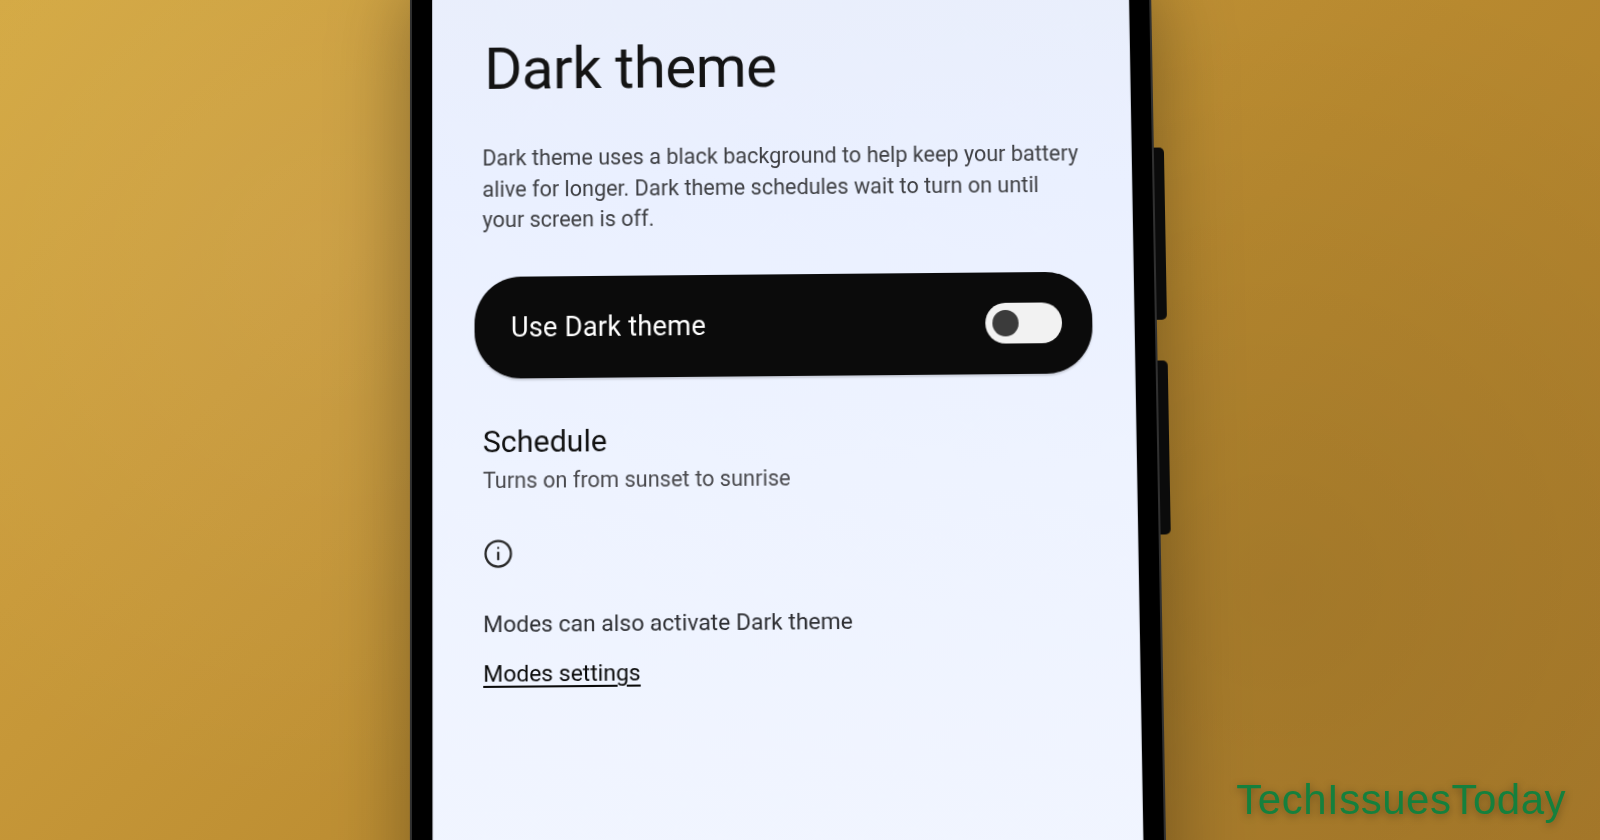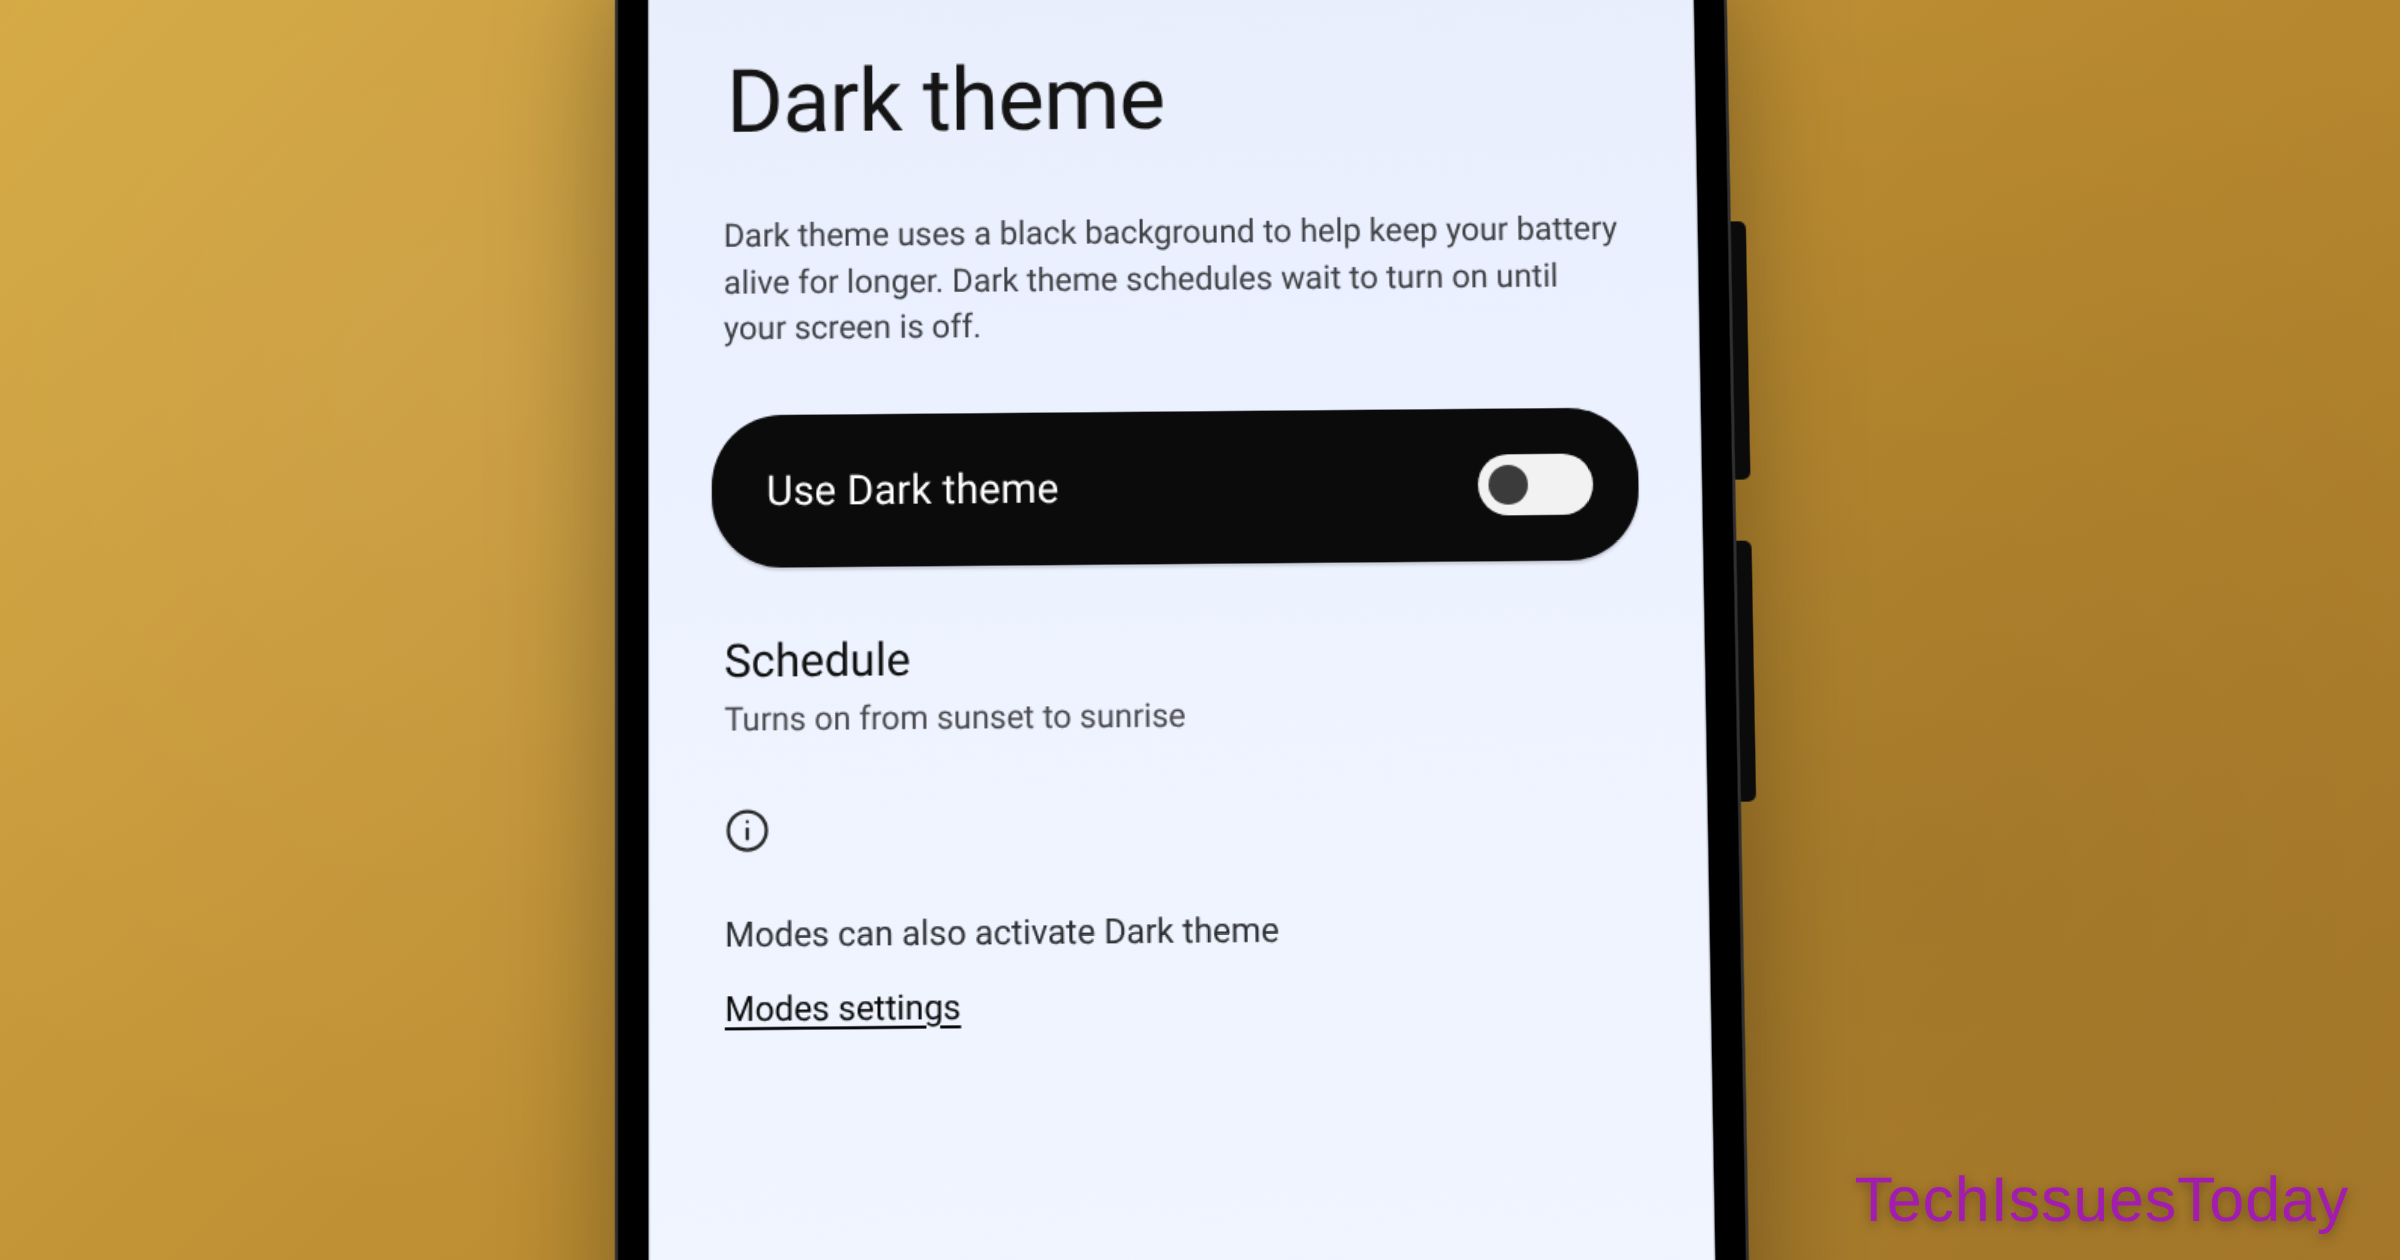--- a/index.html
+++ b/index.html
@@ -150,21 +150,21 @@
     text-underline-offset: 4px;
     text-decoration-thickness: 1.6px;
     display:inline-block;
     cursor:pointer;
   }
 
   .watermark {
     position: absolute;
     right: 34px;
     bottom: 16px;
-    color:#a21caf;
+    color:#15803d;
     font-size: 42px;
     font-weight: 400;
     letter-spacing: 0.5px;
     text-shadow: 0 2px 8px rgba(0,0,0,0.35);
     font-family: "Segoe UI", Arial, sans-serif;
     margin-left: 14px;
   }
 </style>
 </head>
 <body>

